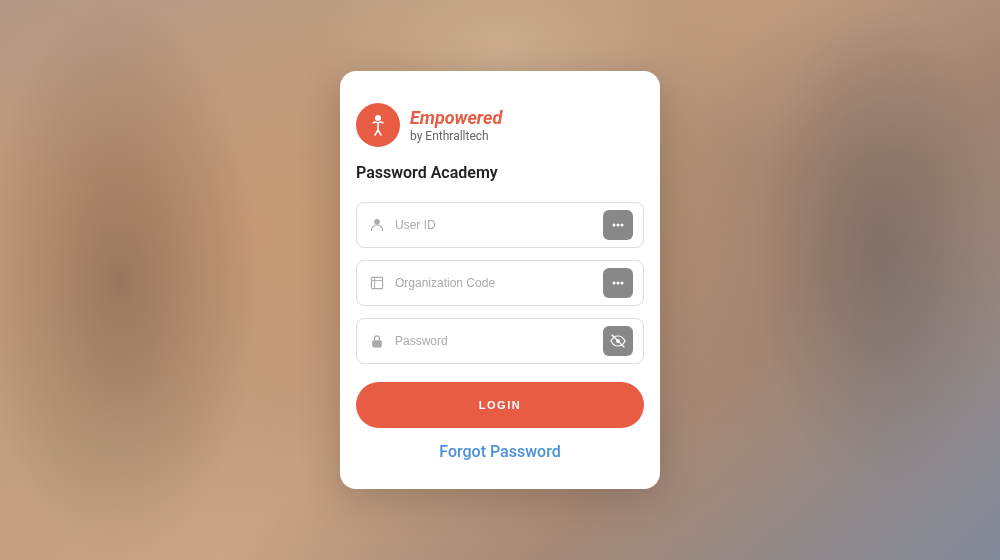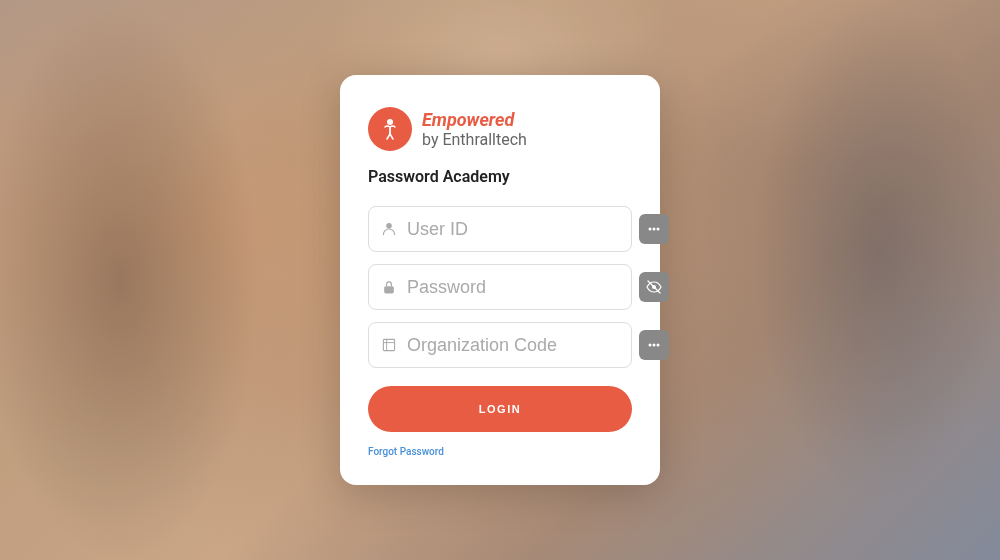--- a/index.html
+++ b/index.html
@@ -45,21 +45,21 @@
       inset: 0;
       display: flex;
       align-items: center;
       justify-content: center;
     }
 
     .card {
       background: #ffffff;
       border-radius: 16px;
       width: 320px;
-      padding: 32px 28px 28px;
+      padding: 32px 16px 28px;
       box-shadow: 0 8px 40px rgba(0,0,0,0.18);
     }
 
     .logo-row {
       display: flex;
       align-items: center;
       gap: 10px;
       margin-bottom: 16px;
     }
 
@@ -86,21 +86,21 @@
     }
 
     .logo-empowered {
       font-size: 18px;
       font-weight: 700;
       font-style: italic;
       color: #e85c44;
     }
 
     .logo-by {
-      font-size: 16px;
+      font-size: 12px;
       color: #666;
       font-weight: 400;
     }
 
     .card-title {
       font-size: 16px;
       font-weight: 600;
       color: #222;
       margin-bottom: 20px;
     }
@@ -125,21 +125,21 @@
       display: flex;
       align-items: center;
       justify-content: center;
       font-size: 15px;
     }
 
     .input-field {
       flex: 1;
       border: none;
       outline: none;
-      font-size: 18px;
+      font-size: 12px;
       color: #999;
       background: transparent;
     }
 
     .input-field::placeholder {
       color: #aaa;
     }
 
     .input-action {
       width: 30px;
@@ -168,23 +168,24 @@
       color: white;
       font-size: 11px;
       font-weight: 700;
       letter-spacing: 1.5px;
       cursor: pointer;
       margin-top: 6px;
       margin-bottom: 14px;
     }
 
     .forgot-link {
+      text-align: center;
       display: block;
       color: #4a90d9;
-      font-size: 10px;
+      font-size: 16px;
       font-weight: 500;
       cursor: pointer;
       text-decoration: none;
     }
   </style>
 </head>
 <body>
 
 <div class="bg"></div>
 <div class="overlay"></div>
@@ -230,52 +231,52 @@
           <circle cx="8" cy="8" r="1.5" fill="white"></circle>
           <circle cx="12" cy="8" r="1.5" fill="white"></circle>
         </svg>
       </div>
     </div>
 
     
     <div class="input-row">
       <div class="input-icon">
         <svg viewBox="0 0 20 20" width="16" height="16" fill="none" xmlns="http://www.w3.org/2000/svg">
-          <rect x="4" y="9" width="12" height="9" rx="2" fill="#aaa"></rect>
-          <path d="M7 9V6.5a3 3 0 016 0V9" stroke="#aaa" stroke-width="1.5" fill="none"></path>
-        </svg>
-      </div>
-      <input class="input-field" type="password" placeholder="Password" style="">
-      <div class="input-action">
-
-        <svg viewBox="0 0 16 16" xmlns="http://www.w3.org/2000/svg">
-          <path d="M1 8s2.5-5 7-5 7 5 7 5-2.5 5-7 5-7-5-7-5z" stroke="white" stroke-width="1.2" fill="none"></path>
-          <circle cx="8" cy="8" r="2" fill="white"></circle>
-          <line x1="2" y1="2" x2="14" y2="14" stroke="white" stroke-width="1.2" stroke-linecap="round"></line>
-        </svg>
-      </div>
-    </div>
-
-    
-    <div class="input-row">
-      <div class="input-icon">
-        <svg viewBox="0 0 20 20" width="16" height="16" fill="none" xmlns="http://www.w3.org/2000/svg">
           <rect x="3" y="3" width="14" height="14" rx="1" stroke="#aaa" stroke-width="1.4"></rect>
           <line x1="3" y1="7" x2="17" y2="7" stroke="#aaa" stroke-width="1.2"></line>
           <line x1="7" y1="3" x2="7" y2="17" stroke="#aaa" stroke-width="1.2"></line>
         </svg>
       </div>
       <input class="input-field" type="text" placeholder="Organization Code" style="">
       <div class="input-action">
         <svg viewBox="0 0 16 16" xmlns="http://www.w3.org/2000/svg">
           <circle cx="4" cy="8" r="1.5" fill="white"></circle>
           <circle cx="8" cy="8" r="1.5" fill="white"></circle>
           <circle cx="12" cy="8" r="1.5" fill="white"></circle>
         </svg>
       </div>
     </div>
 
+    
+    <div class="input-row">
+      <div class="input-icon">
+        <svg viewBox="0 0 20 20" width="16" height="16" fill="none" xmlns="http://www.w3.org/2000/svg">
+          <rect x="4" y="9" width="12" height="9" rx="2" fill="#aaa"></rect>
+          <path d="M7 9V6.5a3 3 0 016 0V9" stroke="#aaa" stroke-width="1.5" fill="none"></path>
+        </svg>
+      </div>
+      <input class="input-field" type="password" placeholder="Password" style="">
+      <div class="input-action">
+
+        <svg viewBox="0 0 16 16" xmlns="http://www.w3.org/2000/svg">
+          <path d="M1 8s2.5-5 7-5 7 5 7 5-2.5 5-7 5-7-5-7-5z" stroke="white" stroke-width="1.2" fill="none"></path>
+          <circle cx="8" cy="8" r="2" fill="white"></circle>
+          <line x1="2" y1="2" x2="14" y2="14" stroke="white" stroke-width="1.2" stroke-linecap="round"></line>
+        </svg>
+      </div>
+    </div>
+
     <button class="login-btn">LOGIN</button>
 
     <a class="forgot-link" href="#">Forgot Password</a>
 
   </div>
 </div>
 
 </body></html>

